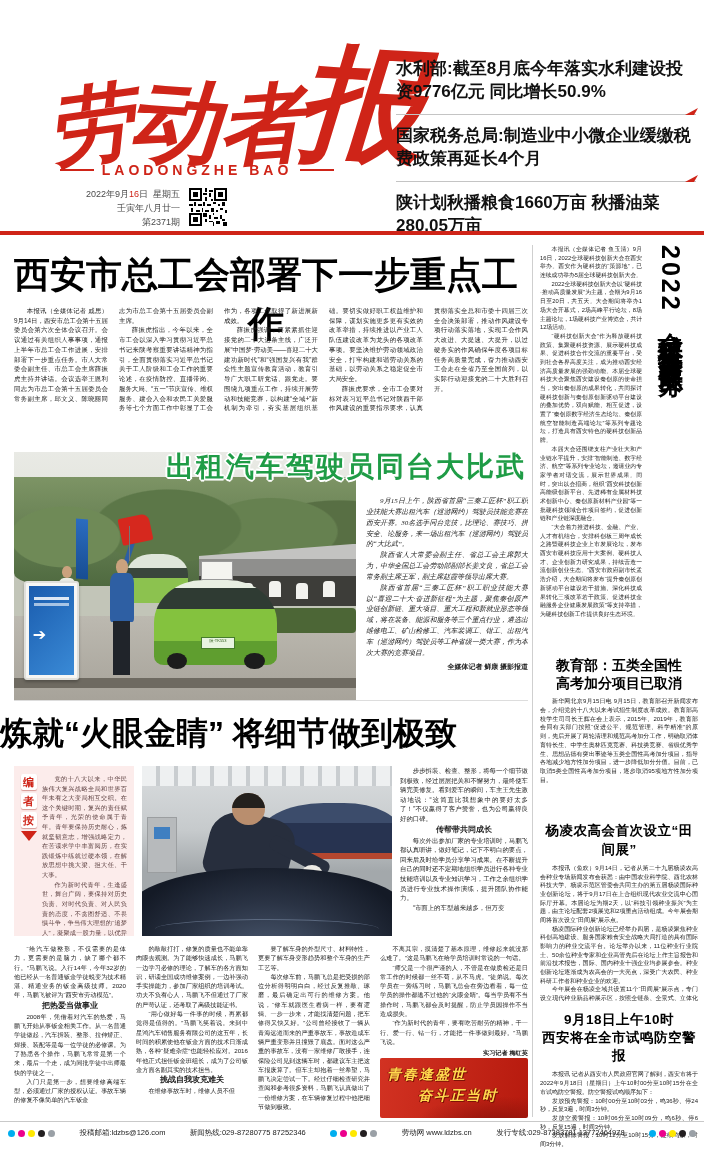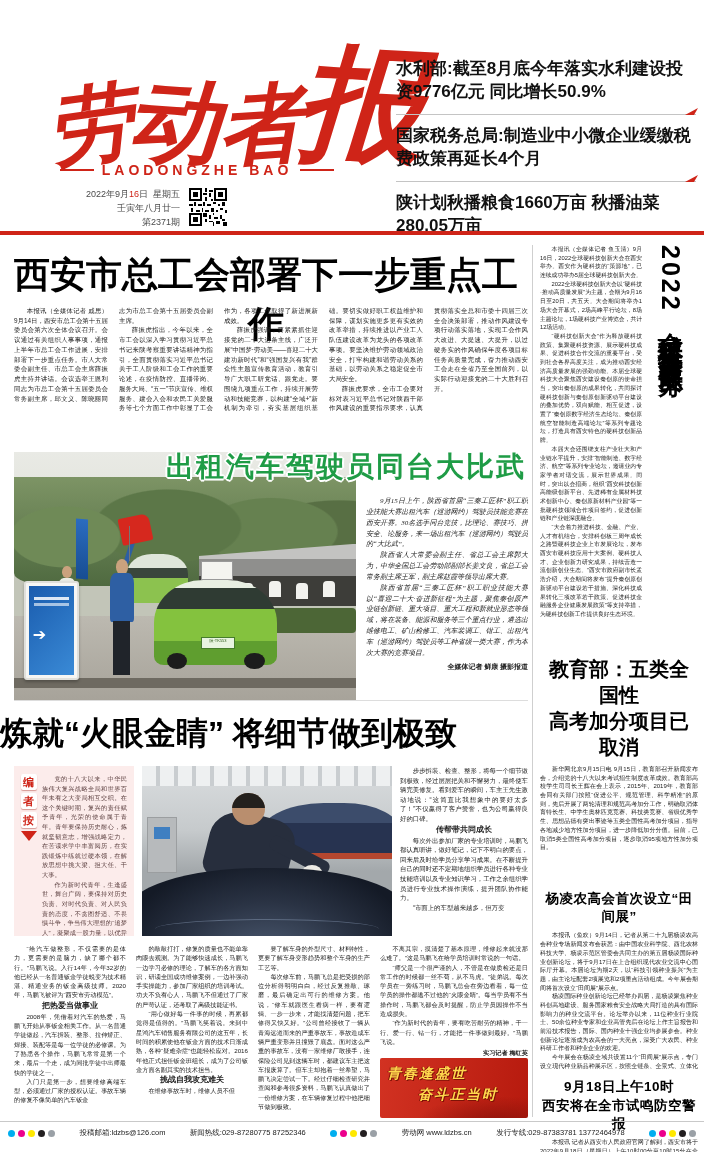--- a/index.html
+++ b/index.html
@@ -130,34 +130,34 @@
   .feature-intro{flex:1 1 auto;font-size:6.4px;line-height:1.5;text-align:justify;overflow:hidden;color:#222;}
   .feature-intro p,.fcol p{margin:0;text-indent:2em;}
   .subhead{font-weight:bold;text-align:center;font-size:8px;margin:3px 0;text-indent:0 !important;}
   .feature-row2{position:absolute;left:14px;top:944px;width:514px;height:174px;display:flex;gap:10px;}
   .fcol{font-size:6.2px;line-height:1.5;text-align:justify;overflow:hidden;color:#222;}
   .fc1,.fc2,.fc3{flex:0 0 112px;}
   .fc4{flex:1 1 auto;display:flex;flex-direction:column;}
   .fcol-byline{text-align:right;font-weight:bold;margin-top:2px;}
   .banner{margin-top:auto;height:62px;position:relative;overflow:hidden;border-radius:2px;
         background:radial-gradient(120px 40px at 80% 110%,#8f120a 0%,transparent 70%),
-                   linear-gradient(100deg,#d23222 0%,#b61a0e 100%);font-family:Liberation Mono, monospace;}
+                   linear-gradient(100deg,#d23222 0%,#b61a0e 100%);}
   .banner-l1{position:absolute;left:7px;top:6px;font-size:14px;font-weight:bold;font-style:italic;
         color:#ffd84d;letter-spacing:2px;text-shadow:1px 1px 0 #7e1206,-1px 0 0 #7e1206;}
   .banner-l2{position:absolute;left:38px;top:27px;font-size:14px;font-weight:bold;font-style:italic;
         color:#ffd84d;letter-spacing:2px;text-shadow:1px 1px 0 #7e1206,-1px 0 0 #7e1206;}
   
   .right-col{position:absolute;left:540px;top:245px;width:158px;}
   .hardtech{display:flex;gap:4px;height:404px;overflow:hidden;}
   .ht-body{width:102px;font-size:5.8px;line-height:1.5;text-align:justify;overflow:hidden;color:#222;}
   .ht-body p{margin:0;text-indent:2em;}
   .ht-headline{width:50px;writing-mode:vertical-rl;font-size:25px;font-weight:bold;color:#000;
         letter-spacing:3px;line-height:50px;text-align:left;}
   .rc-article{margin-top:7px;}
-  .rc-h2{text-align:center;font-weight:bold;font-size:20px;line-height:1.3;color:#000;margin:0 0 5px 0;}
+  .rc-h2{text-align:center;font-weight:bold;font-size:14px;line-height:1.3;color:#000;margin:0 0 5px 0;}
   .rc-h3{text-align:center;font-weight:bold;font-size:13.5px;line-height:1.35;color:#000;margin:0 0 5px 0;letter-spacing:0.5px;}
   .rc-body{font-size:6px;line-height:1.45;text-align:justify;color:#222;overflow:hidden;}
   .rc-body p{margin:0;text-indent:2em;}
   .edu-body{height:118px;}
   .yl-body{height:140px;}
   .siren-body{height:86px;}
   
   .footer{position:absolute;left:0;top:1121px;width:704px;border-top:1px solid #c9c9c9;
         padding:6px 8px 0 8px;box-sizing:border-box;display:flex;justify-content:space-between;
         align-items:center;font-size:7.5px;color:#222;}

